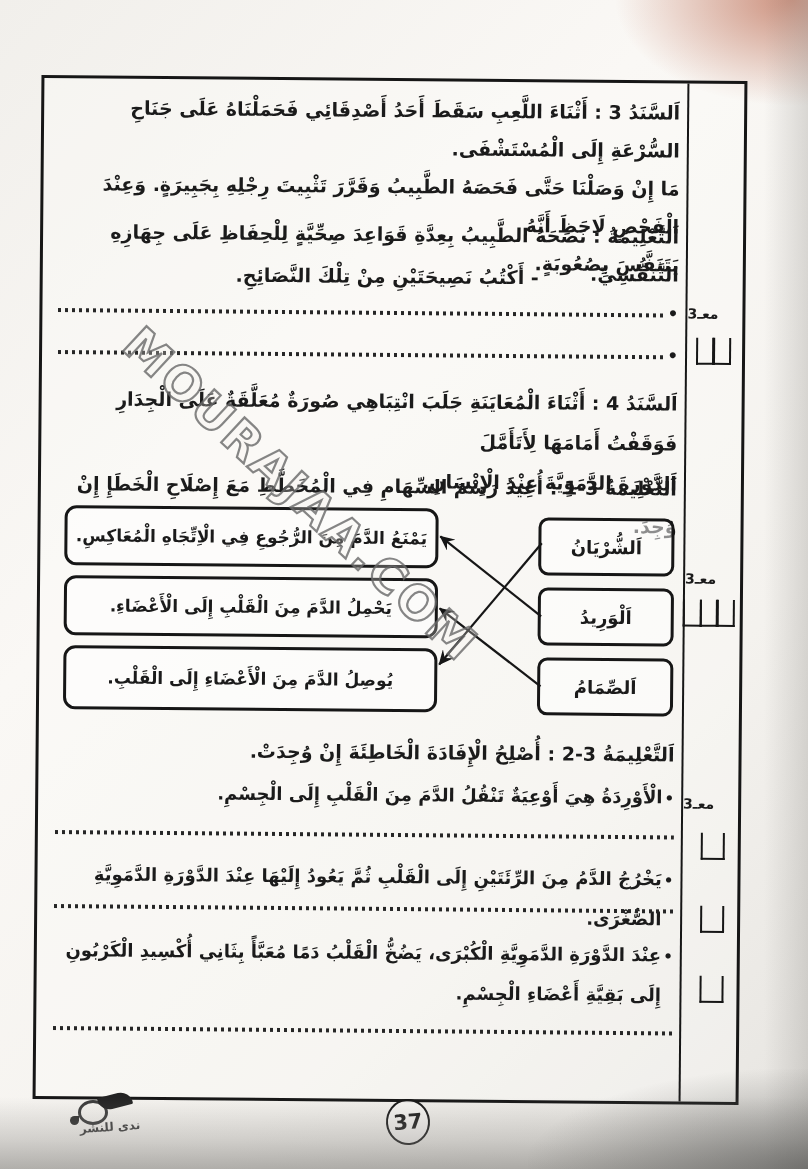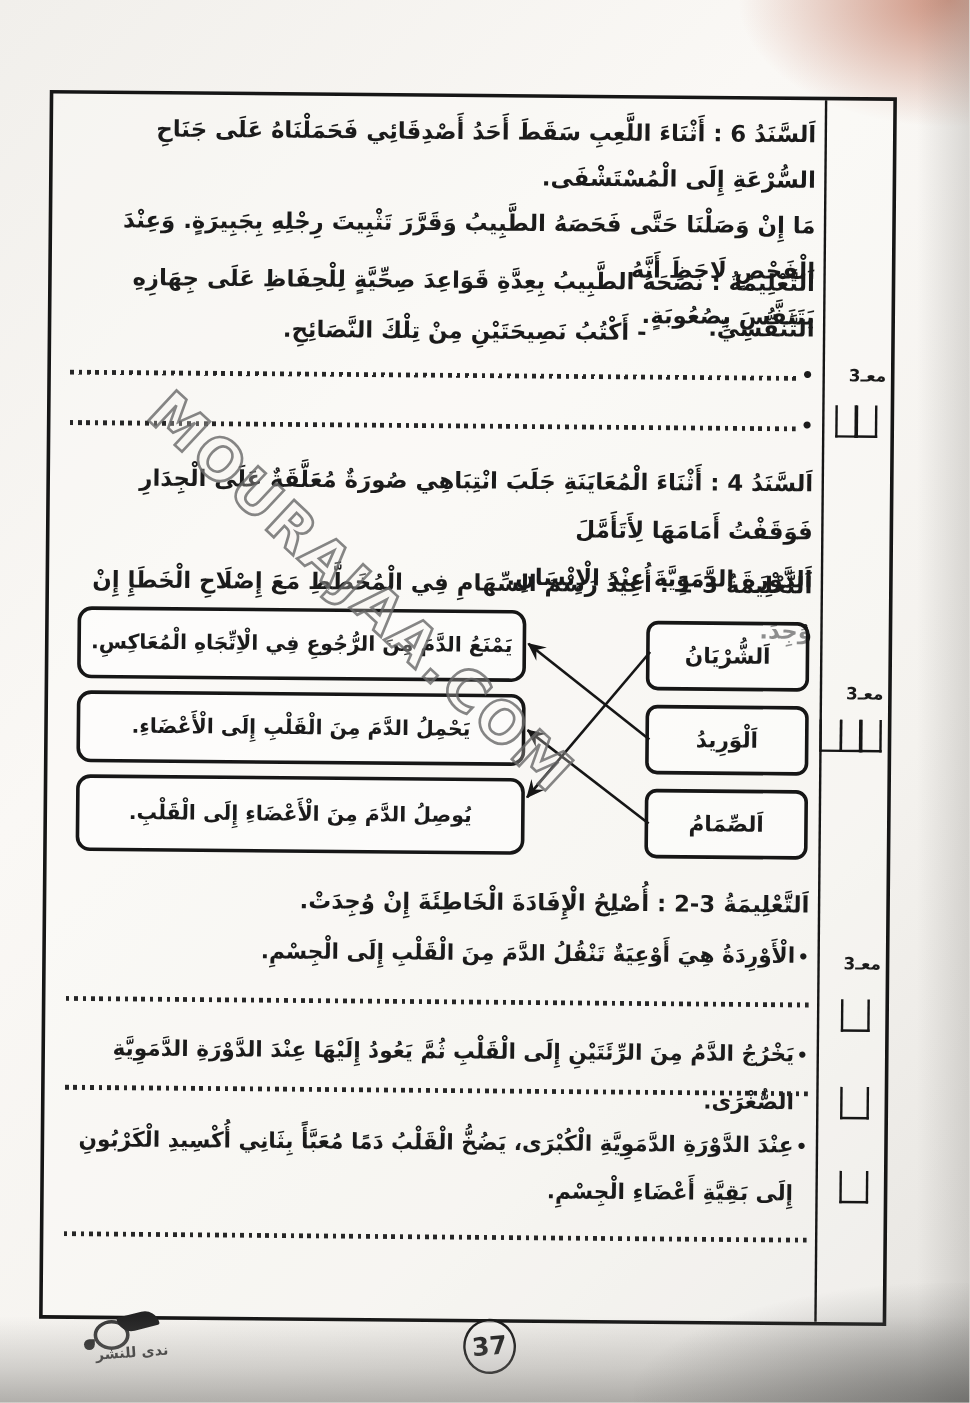--- a/index.html
+++ b/index.html
@@ -16,21 +16,21 @@
   .shadow-br{position:absolute;right:0;bottom:0;width:280px;height:100px;
     background:radial-gradient(ellipse at 100% 100%,rgba(85,85,83,.6),rgba(85,85,83,0) 72%);}
   .shadow-right{position:absolute;top:0;bottom:0;right:0;width:44px;
     background:linear-gradient(to right,rgba(150,148,144,0),rgba(150,148,144,.32));}
 
   .frame{position:absolute;left:37px;top:78px;width:700px;height:1018px;
     border:3px solid #161616;transform:rotate(.5deg);background:rgba(252,251,248,.35);}
 
   
   .marks-col{position:absolute;top:0;right:0;width:55px;height:100%;border-left:2.5px solid #161616;}
-  .mark-label{position:absolute;left:0;right:4px;text-align:right;direction:rtl;
+  .mark-label{position:absolute;left:0;right:20px;text-align:left;direction:rtl;
     font-size:14px;font-weight:bold;}
   .comb{position:absolute;display:flex;}
   .comb .cell{width:15px;height:25px;border:2.5px solid #161616;border-top:none;}
   .comb .cell + .cell{margin-left:-2.5px;}
   .ubox .cell{width:20px;height:25px;}
   .g1-label{top:222px}.g1-comb{top:254px;right:11px}
   .g2-label{top:487px}.g2-comb{top:516px;right:5px}
   .g3-label{top:712px}.g3-comb{top:749px;right:13px}
   .g4-comb{top:822px;right:13px}.g5-comb{top:892px;right:13px}
 
@@ -86,21 +86,21 @@
 <body>
 
 <div class="scan">
   <div class="tint-tr"></div>
 
   <div class="frame">
 
     <div class="content">
 
       <div class="blk b-sanad2">
-        <div><span>اَلسَّنَدُ 6 :</span> <span>أَثْنَاءَ اللَّعِبِ سَقَطَ أَحَدُ أَصْدِقَائِي فَحَمَلْنَاهُ عَلَى جَنَاحِ السُّرْعَةِ إِلَى الْمُسْتَشْفَى.</span></div>
+        <div><span>اَلسَّنَدُ 3 :</span> <span>أَثْنَاءَ اللَّعِبِ سَقَطَ أَحَدُ أَصْدِقَائِي فَحَمَلْنَاهُ عَلَى جَنَاحِ السُّرْعَةِ إِلَى الْمُسْتَشْفَى.</span></div>
         <div>مَا إِنْ وَصَلْنَا حَتَّى فَحَصَهُ الطَّبِيبُ وَقَرَّرَ تَثْبِيتَ رِجْلِهِ بِجَبِيرَةٍ. وَعِنْدَ الْفَحْصِ لَاحَظَ أَنَّهُ</div>
         <div>يَتَنَفَّسَ بِصُعُوبَةٍ.</div>
       </div>
 
       <div class="blk b-taalima2">
         <span>اَلتَّعْلِيمَةُ :</span>
         <span>نَصَحَهُ الطَّبِيبُ بِعِدَّةِ قَوَاعِدَ صِحِّيَّةٍ لِلْحِفَاظِ عَلَى جِهَازِهِ التَّنَفُّسِيِّ.</span>
       </div>
 
       <div class="blk b-task">- أَكْتُبُ نَصِيحَتَيْنِ مِنْ تِلْكَ النَّصَائِحِ.</div>

